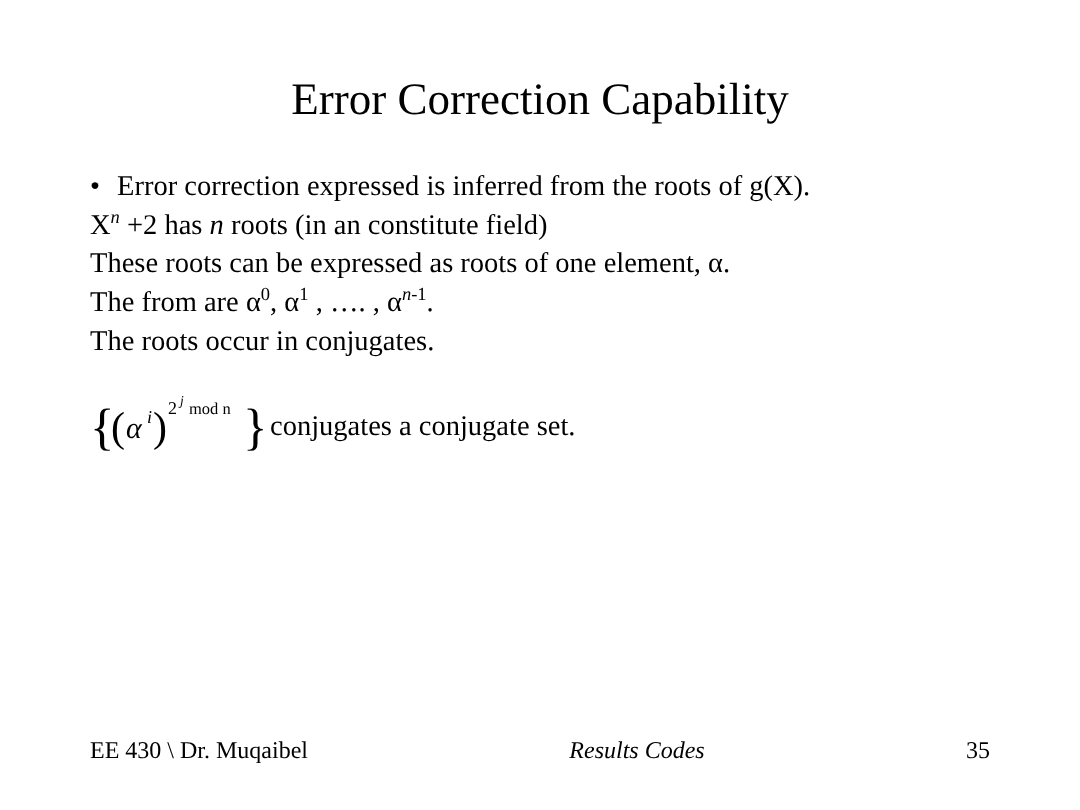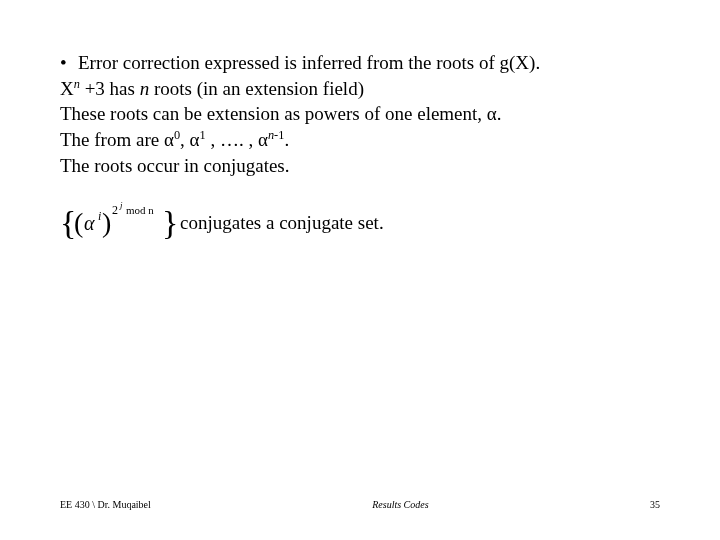--- a/index.html
+++ b/index.html
@@ -45,47 +45,48 @@
     font-size: 19px;
   }
   .eq-svg {
     flex-shrink: 0;
   }
   .footer {
     position: absolute;
     bottom: 30px;
     left: 0;
     width: 720px;
-    font-size: 10px;
+    font-size: 16px;
     display: flex;
     justify-content: space-between;
     padding: 0 60px;
     box-sizing: border-box;
   }
   .footer-center { font-style: italic; }
 </style>
 </head>
 <body>
 
 <div class="slide">
+  <div class="title">Error Correction Capability</div>
 
   <div class="content">
 
     <div class="bullet-row">
       <span class="bullet-mark">•</span>
       <span>Error correction expressed is inferred from the roots of g(X).</span>
     </div>
 
 
     <div>
-      <span>X</span><sup><span class="ital">n</span></sup><span> +3 has </span><span class="ital">n</span><span> roots (in an extension field)</span>
+      <span>X</span><sup><span class="ital">n</span></sup><span> +2 has </span><span class="ital">n</span><span> roots (in an constitute field)</span>
     </div>
 
     <div>
-      <span>These roots can be extension as powers of one element, </span><span>α</span><span>.</span>
+      <span>These roots can be expressed as roots of one element, </span><span>α</span><span>.</span>
     </div>
 
     <div>
       <span>The from are </span><span>α</span><sup>0</sup><span>, </span><span>α</span><sup>1</sup><span> , …. , </span><span>α</span><sup><span class="ital">n</span><span>-1</span></sup><span>.</span>
     </div>
 
     <div>The roots occur in conjugates.</div>
 
     <div class="equation-block">
       <svg class="eq-svg" width="120" height="50" viewBox="0 0 120 50">

